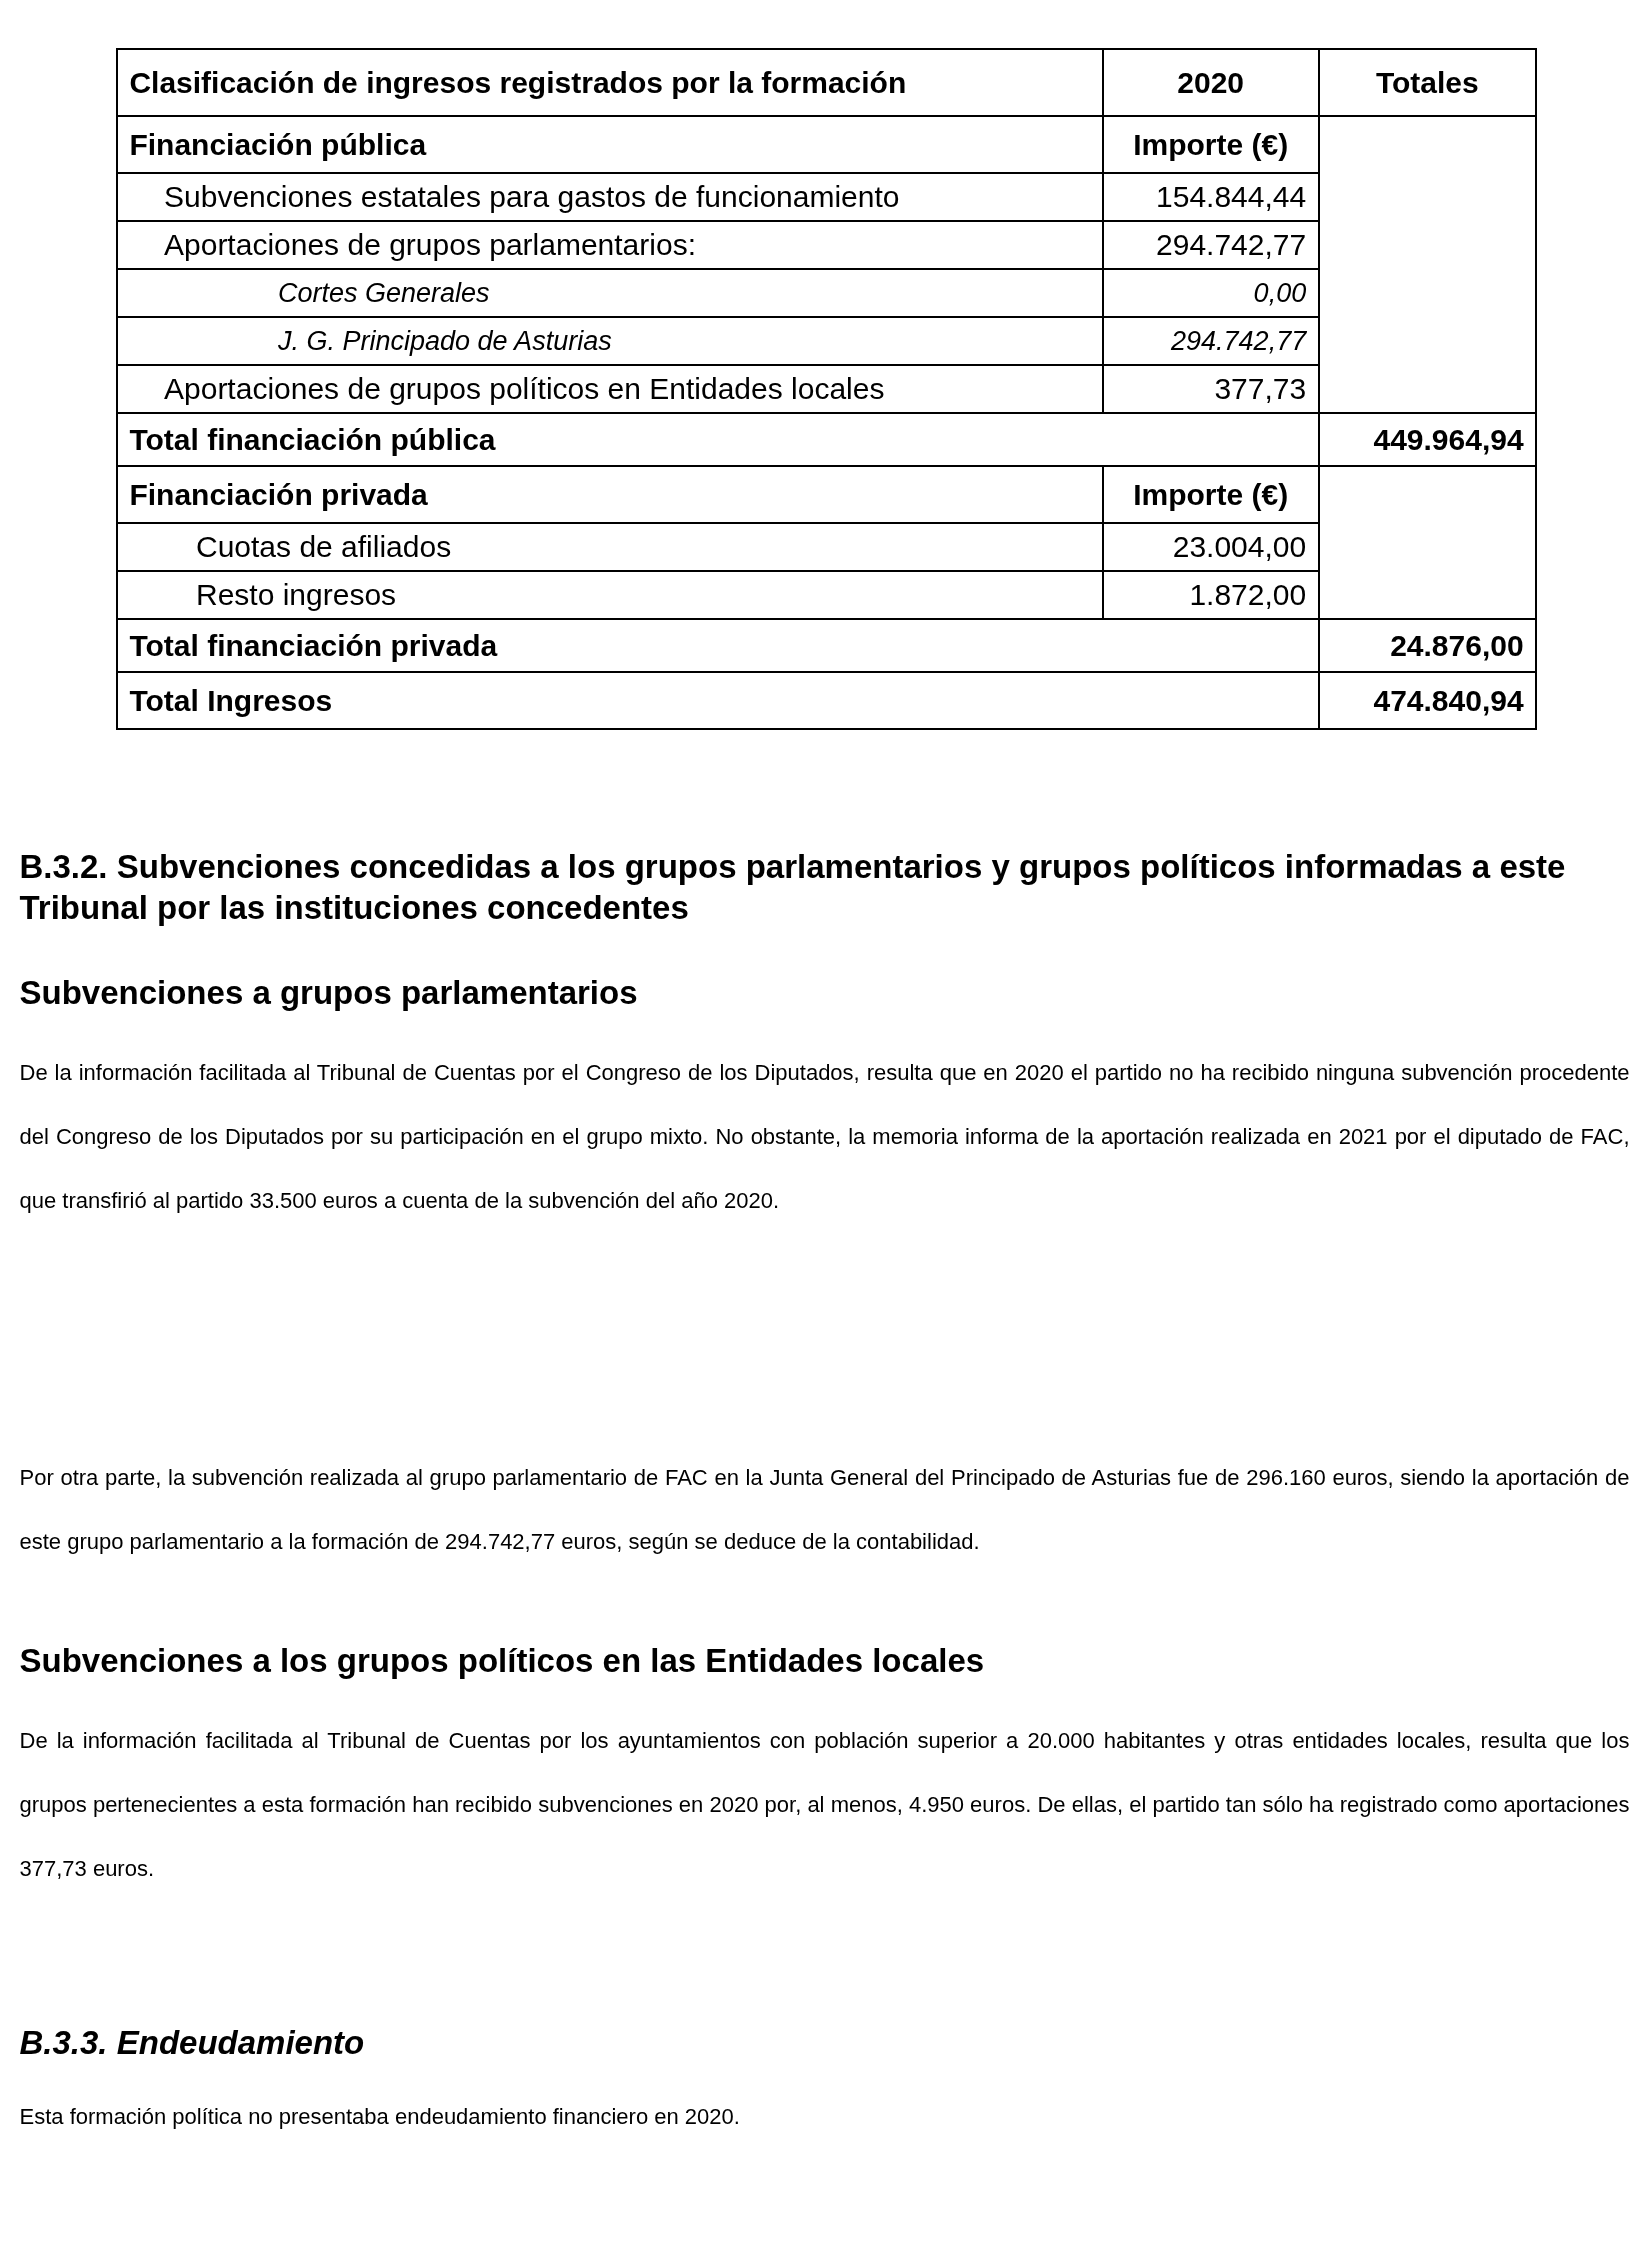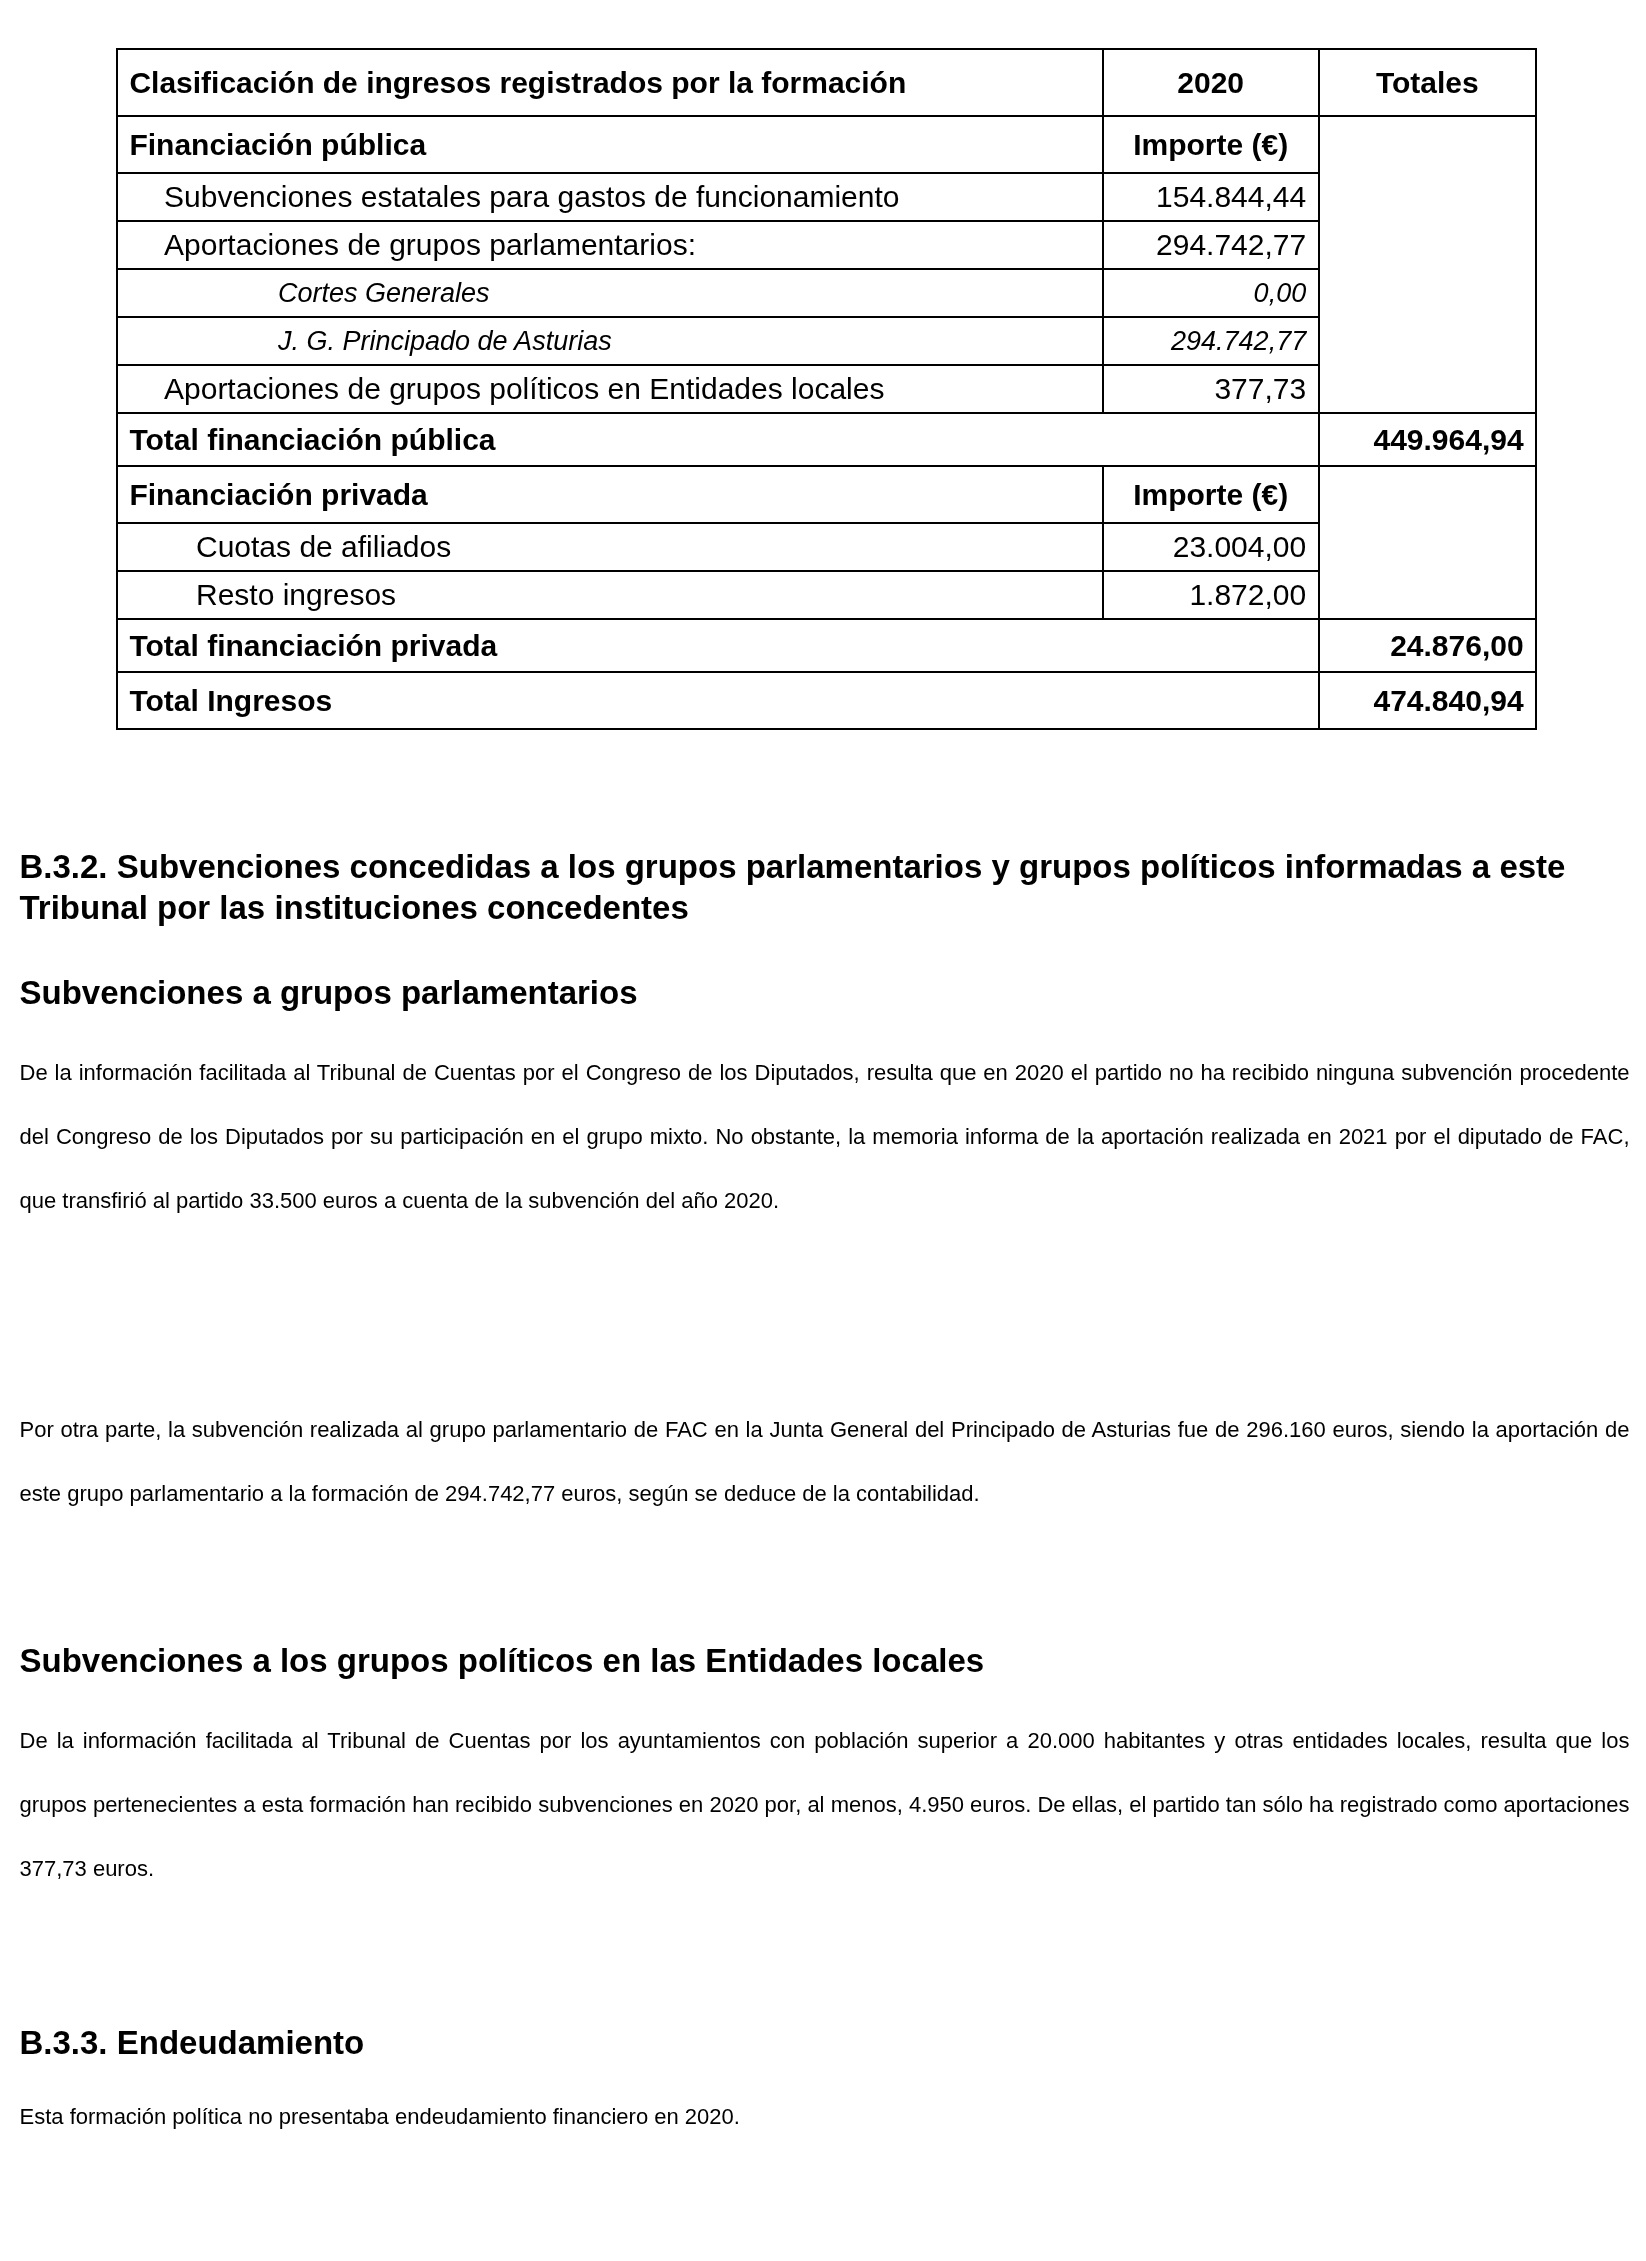--- a/index.html
+++ b/index.html
@@ -84,18 +84,18 @@
   <tr class="sec">
     <td colspan="2" class="b">Total Ingresos</td>
     <td class="b num">474.840,94</td>
   </tr>
 </tbody>
   </table>
 
 <div class="txt hd" style="top:846px;">B.3.2. Subvenciones concedidas a los grupos parlamentarios y grupos políticos informadas a este Tribunal por las instituciones concedentes</div>
 <div class="txt hd" style="top:972px;">Subvenciones a grupos parlamentarios</div>
 <div class="txt p" style="top:1041px;">De la información facilitada al Tribunal de Cuentas por el Congreso de los Diputados, resulta que en 2020 el partido no ha recibido ninguna subvención procedente del Congreso de los Diputados por su participación en el grupo mixto. No obstante, la memoria informa de la aportación realizada en 2021 por el diputado de FAC, que transfirió al partido 33.500 euros a cuenta de la subvención del año 2020.</div>
-<div class="txt p" style="top:1398px;">Por otra parte, la subvención realizada al grupo parlamentario de FAC en la Junta General del Principado de Asturias fue de 296.160 euros, siendo la aportación de este grupo parlamentario a la formación de 294.742,77 euros, según se deduce de la contabilidad.</div>
+<div class="txt p" style="top:1446px;">Por otra parte, la subvención realizada al grupo parlamentario de FAC en la Junta General del Principado de Asturias fue de 296.160 euros, siendo la aportación de este grupo parlamentario a la formación de 294.742,77 euros, según se deduce de la contabilidad.</div>
 <div class="txt hd" style="top:1640px;">Subvenciones a los grupos políticos en las Entidades locales</div>
 <div class="txt p" style="top:1709px;">De la información facilitada al Tribunal de Cuentas por los ayuntamientos con población superior a 20.000 habitantes y otras entidades locales, resulta que los grupos pertenecientes a esta formación han recibido subvenciones en 2020 por, al menos, 4.950 euros. De ellas, el partido tan sólo ha registrado como aportaciones 377,73 euros.</div>
-<div class="txt hd" style="top:2022px;">B.3.3. Endeudamiento</div>
+<div class="txt hd" style="top:2022px;font-style:italic;">B.3.3. Endeudamiento</div>
 <div class="txt p" style="top:2085px;">Esta formación política no presentaba endeudamiento financiero en 2020.</div>
 
 
 </body></html>

